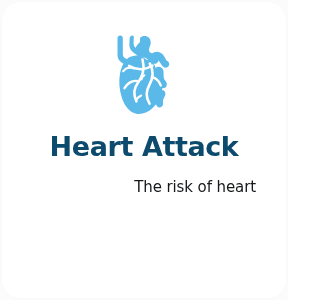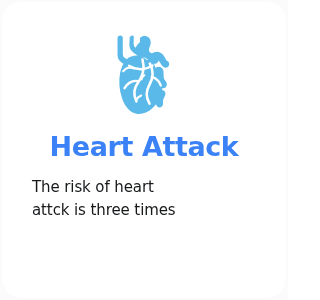--- a/index.html
+++ b/index.html
@@ -57,31 +57,31 @@
     height: 84px;
   }
 
   
   .title {
     margin-top: 13px;
     font-size: 27px;
     line-height: 30px;
     font-weight: bold;
     letter-spacing: -0.4px;
-    color: #3b82f6;
+    color: #0c4a6e;
     text-align: right;
     white-space: nowrap;
     font-family: "DejaVu Sans", "Liberation Sans", sans-serif;
   }
 
   
   .desc {
     margin-top: 14px;
     width: 224px;
-    text-align: left;
+    text-align: right;
     font-size: 15px;
     line-height: 23px;
     font-weight: normal;
     color: #17181a;
     letter-spacing: -0.1px;
     font-family: "DejaVu Sans", "Liberation Sans", sans-serif;
   }
   .desc .line {
     display: block;
     white-space: nowrap;
@@ -131,17 +131,16 @@
 
           <path d="M31.4 40.2c-1.5 1.1-2.4 2.4-2.9 4.2" stroke-width="2.0"></path>
         </g>
       </svg>
     </div>
 
     <div class="title">Heart Attack</div>
 
     <div class="desc">
       <span class="line">The risk of heart</span>
-      <span class="line">attck is three times</span>
     </div>
 
   </div>
 </div>
 
 </body></html>

